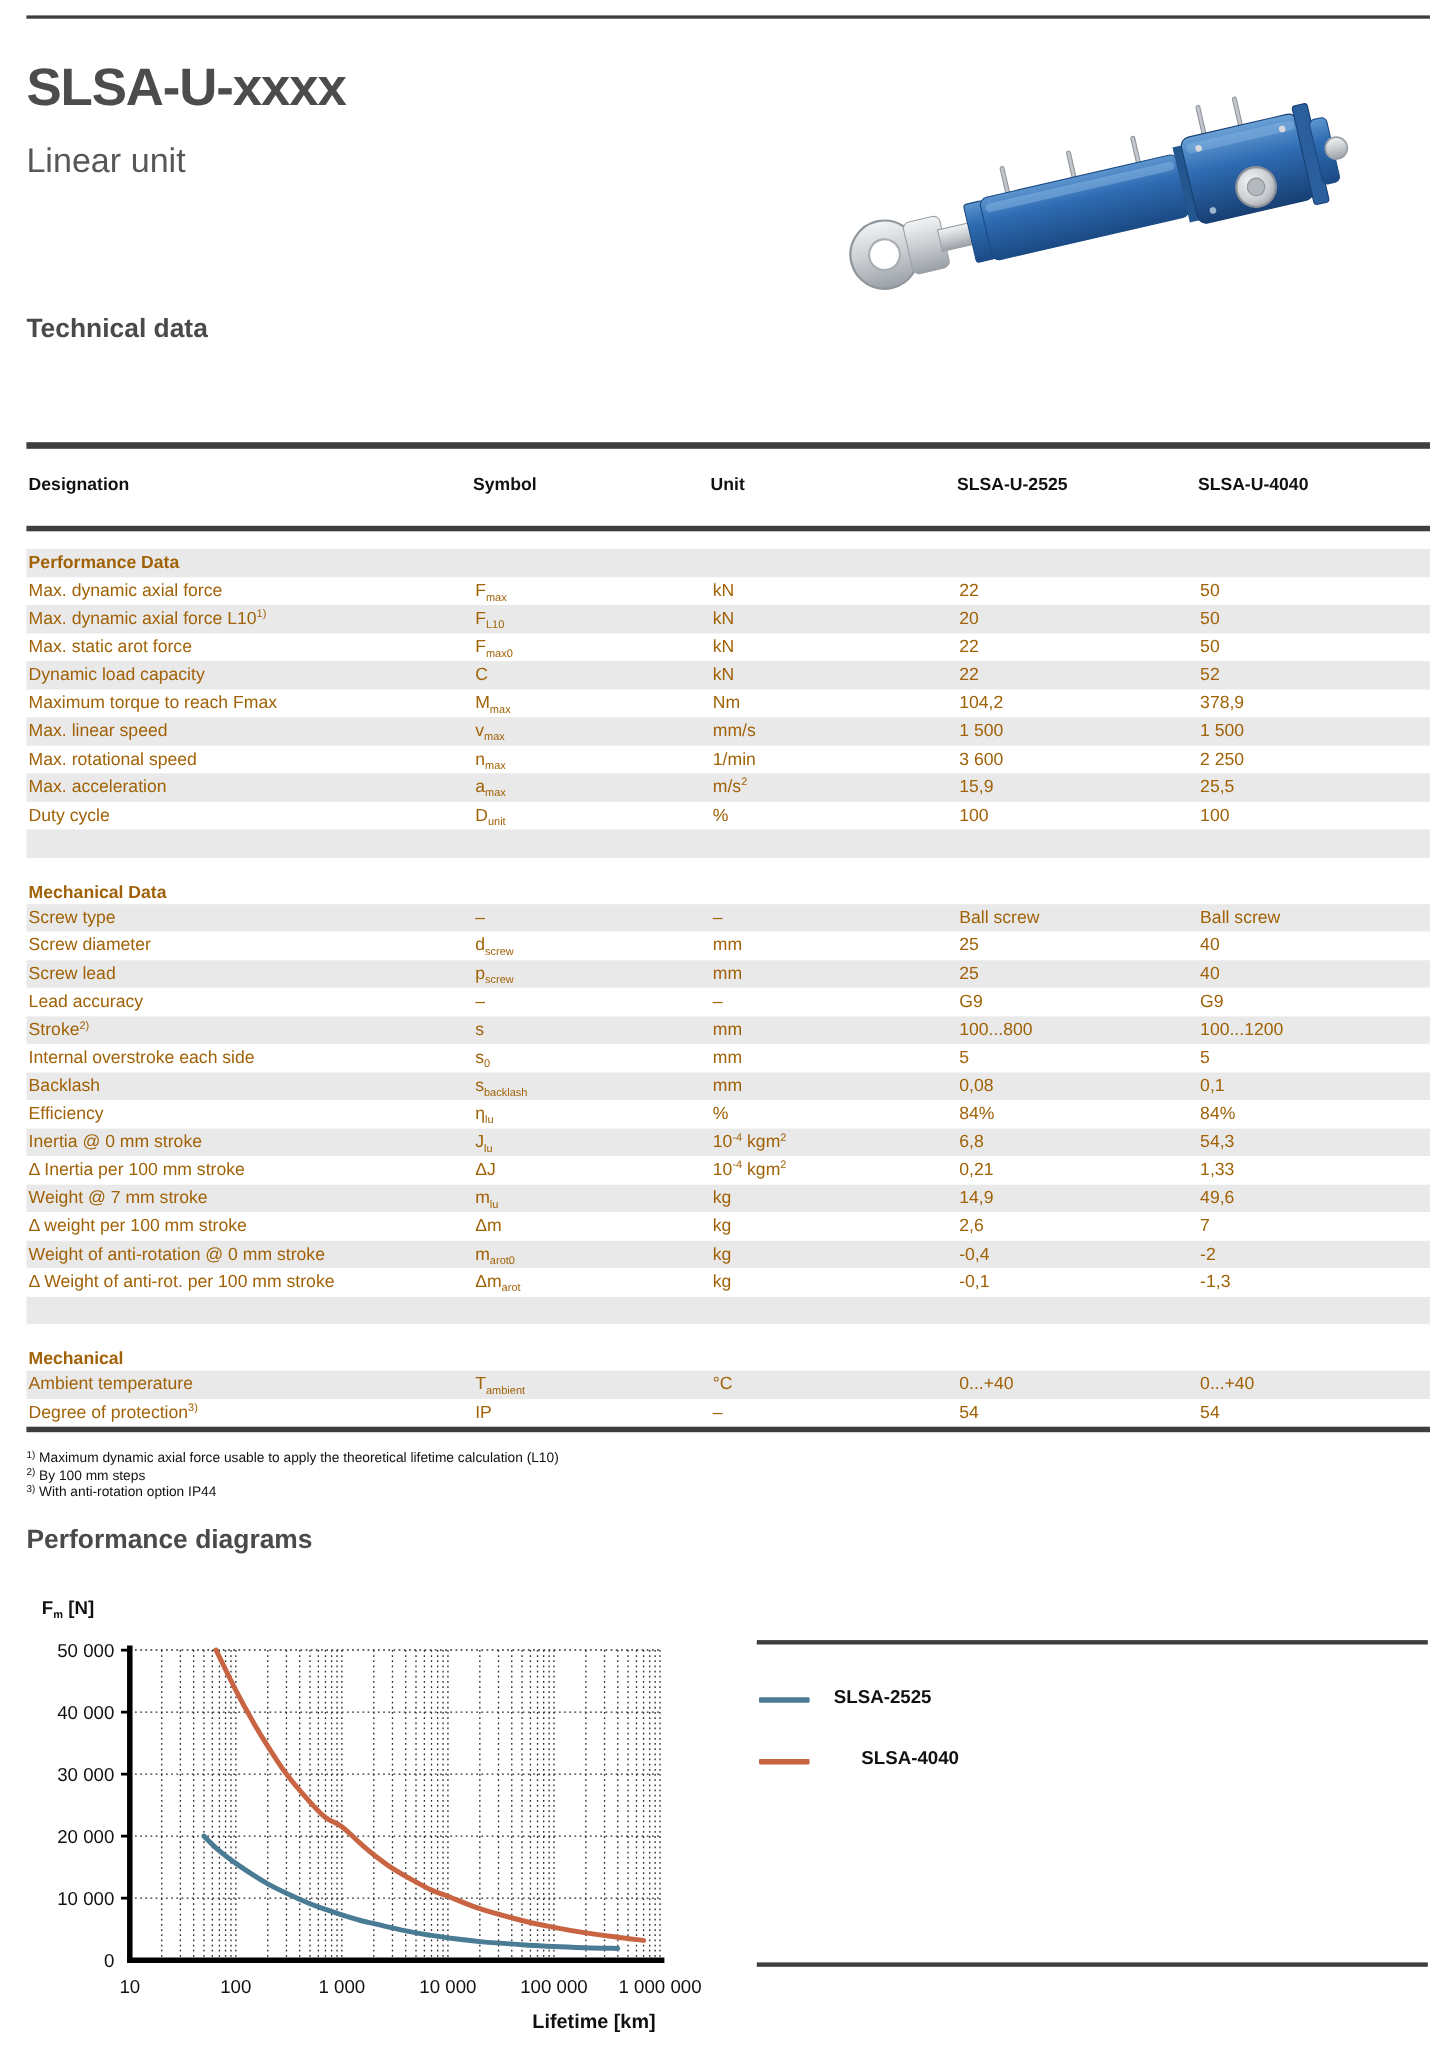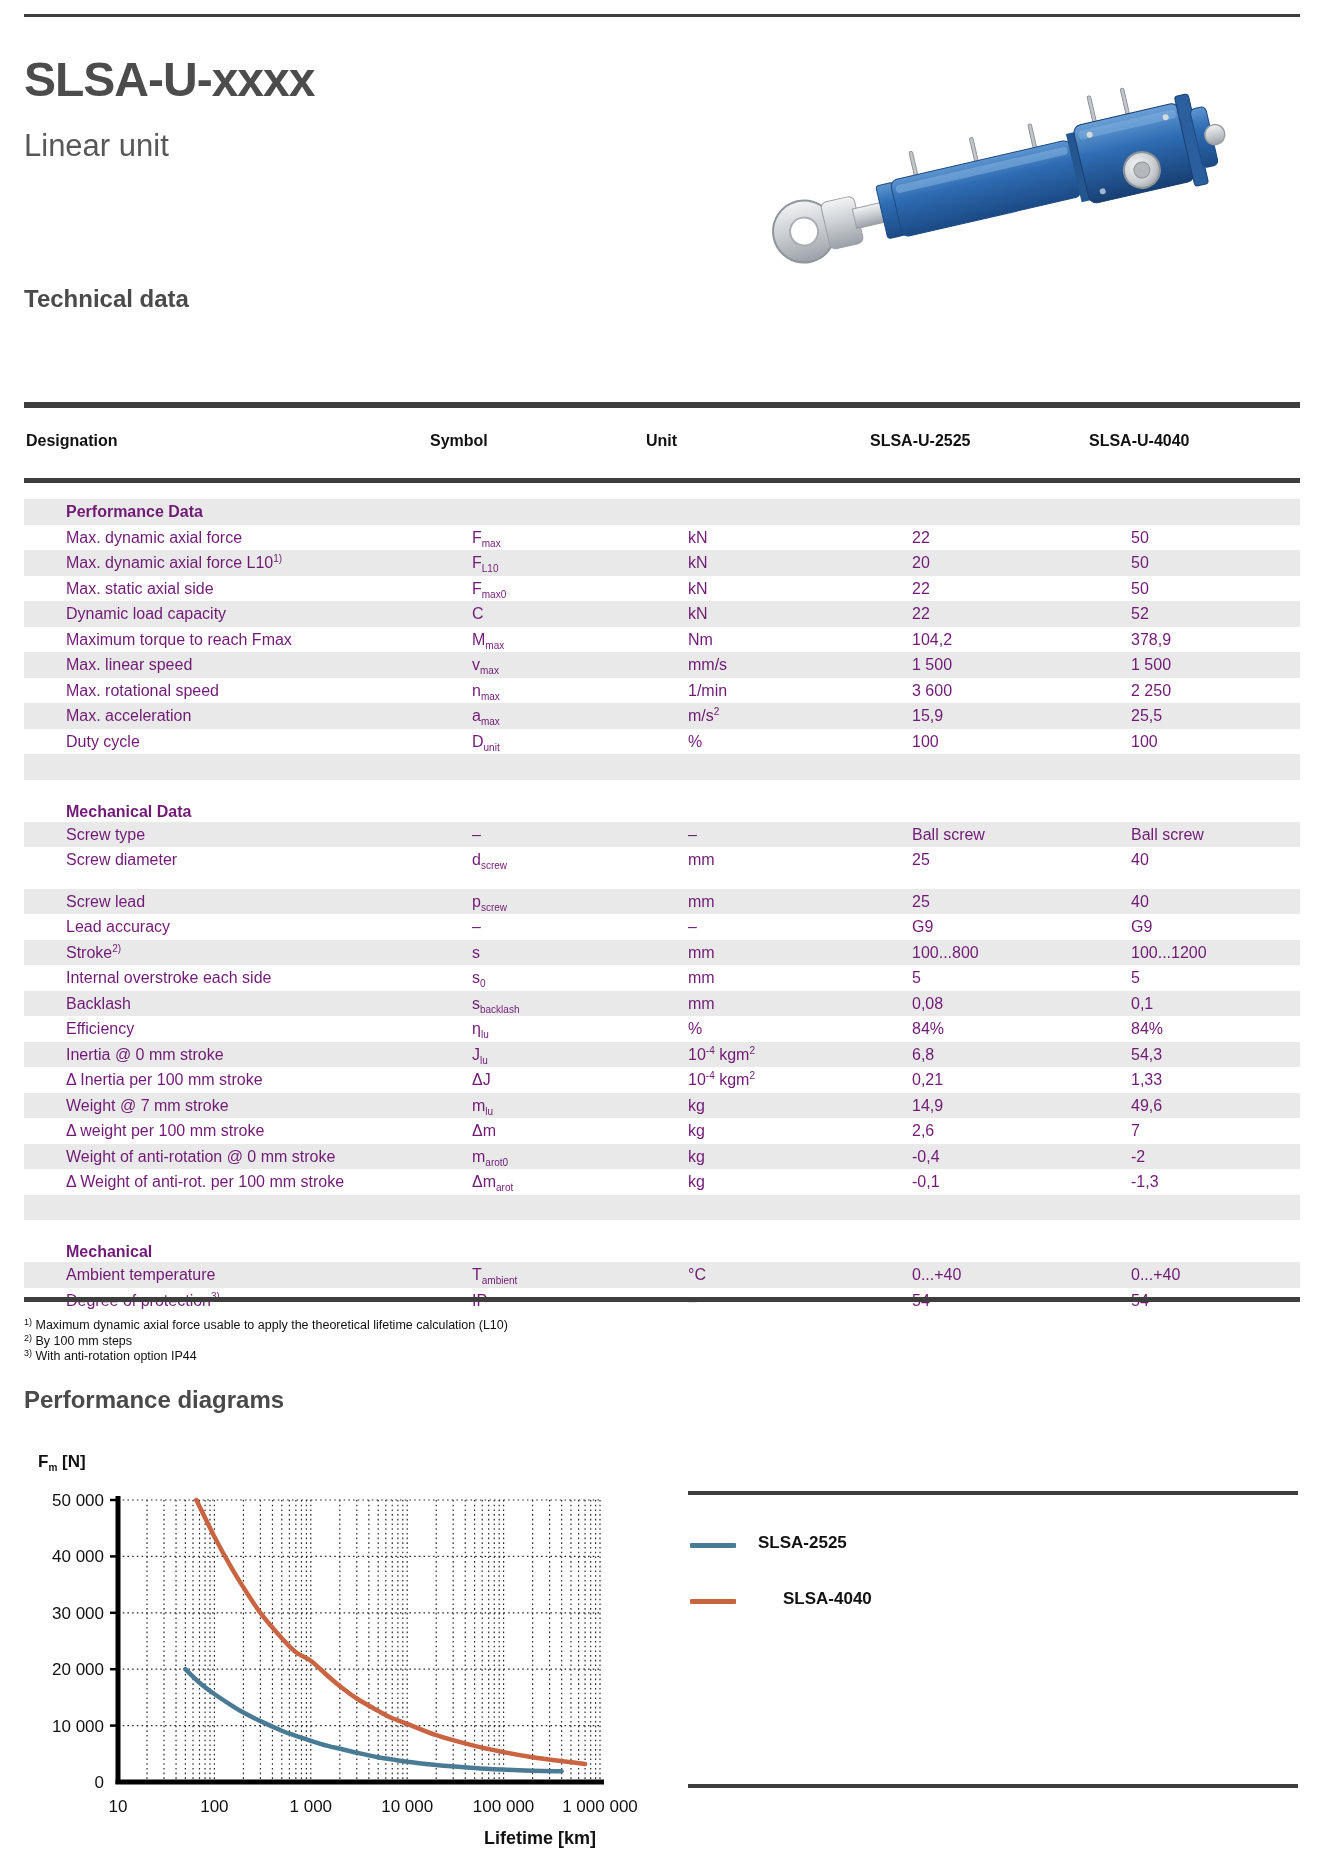--- a/index.html
+++ b/index.html
@@ -7,21 +7,21 @@
         font-family:"Liberation Sans","DejaVu Sans",sans-serif;color:#111;}
   .abs{position:absolute;}
   .rule{background:#3e3e3e;}
   .doc-title{font-size:48px;font-weight:bold;color:#4c4c4c;letter-spacing:-1px;}
   .doc-subtitle{font-size:31px;font-weight:400;color:#575757;}
   .h2{font-size:24px;font-weight:bold;color:#4a4a4a;}
   
   .thead-row{display:grid;grid-template-columns:406px 216px 224px 219px auto;
              font-size:16px;font-weight:bold;color:#111;}
   .trow{display:grid;grid-template-columns:406px 216px 224px 219px auto;
-        font-size:16px;color:#701a75;padding-left:40px;}
+        font-size:16px;color:#a16207;}
   .trow .cell{padding-left:2px;white-space:nowrap;overflow:visible;}
   .row-g{background:#e9e9e9;}
   .row-w{background:#ffffff;}
   .sect-title{font-weight:bold;}
   sub{font-size:10px;vertical-align:-4px;line-height:0;}
   sup{font-size:10px;vertical-align:6px;line-height:0;}
   .footnotes{font-size:12.5px;line-height:15.5px;color:#111;}
   .footnotes sup{font-size:9px;vertical-align:4px;}
   
   .axis-label-y{font-size:17px;font-weight:bold;color:#111;}
@@ -125,21 +125,21 @@
         <div class="cell">50</div>
       </div>
       <div class="trow row-g" style="height: 25.5px; line-height: 25.5px;">
         <div class="cell">Max. dynamic axial force L10<sup>1)</sup></div>
         <div class="cell">F<sub>L10</sub></div>
         <div class="cell">kN</div>
         <div class="cell">20</div>
         <div class="cell">50</div>
       </div>
       <div class="trow row-w" style="height: 25.5px; line-height: 25.5px;">
-        <div class="cell">Max. static axial side</div>
+        <div class="cell">Max. static arot force</div>
         <div class="cell">F<sub>max0</sub></div>
         <div class="cell">kN</div>
         <div class="cell">22</div>
         <div class="cell">50</div>
       </div>
       <div class="trow row-g" style="height: 25.5px; line-height: 25.5px;">
         <div class="cell">Dynamic load capacity</div>
         <div class="cell">C</div>
         <div class="cell">kN</div>
         <div class="cell">22</div>
@@ -192,21 +192,21 @@
         <div class="cell">Ball screw</div>
         <div class="cell">Ball screw</div>
       </div>
       <div class="trow row-w" style="height: 25.5px; line-height: 25.5px;">
         <div class="cell">Screw diameter</div>
         <div class="cell">d<sub>screw</sub></div>
         <div class="cell">mm</div>
         <div class="cell">25</div>
         <div class="cell">40</div>
       </div>
-      <div class="trow row-g" style="height: 25.5px; line-height: 25.5px; margin-top: 16px;">
+      <div class="trow row-g" style="height: 25.5px; line-height: 25.5px;">
         <div class="cell">Screw lead</div>
         <div class="cell">p<sub>screw</sub></div>
         <div class="cell">mm</div>
         <div class="cell">25</div>
         <div class="cell">40</div>
       </div>
       <div class="trow row-w" style="height: 25.5px; line-height: 25.5px;">
         <div class="cell">Lead accuracy</div>
         <div class="cell">–</div>
         <div class="cell">–</div>

